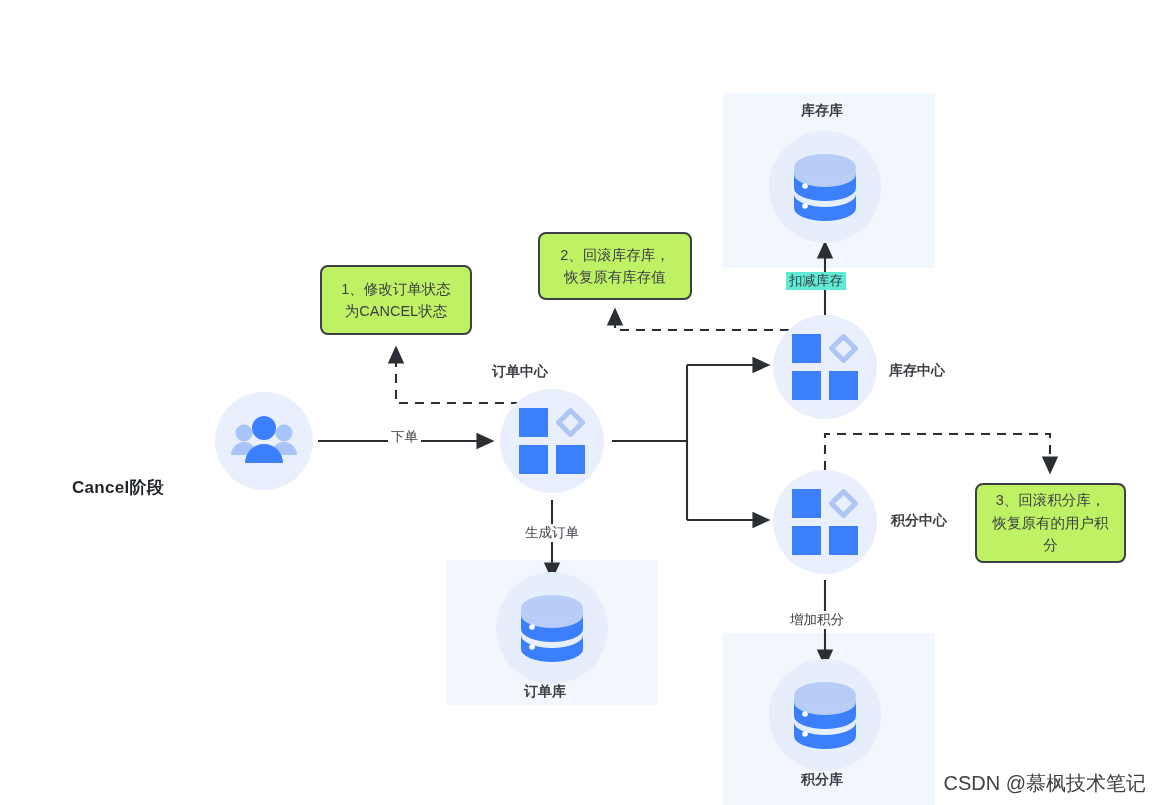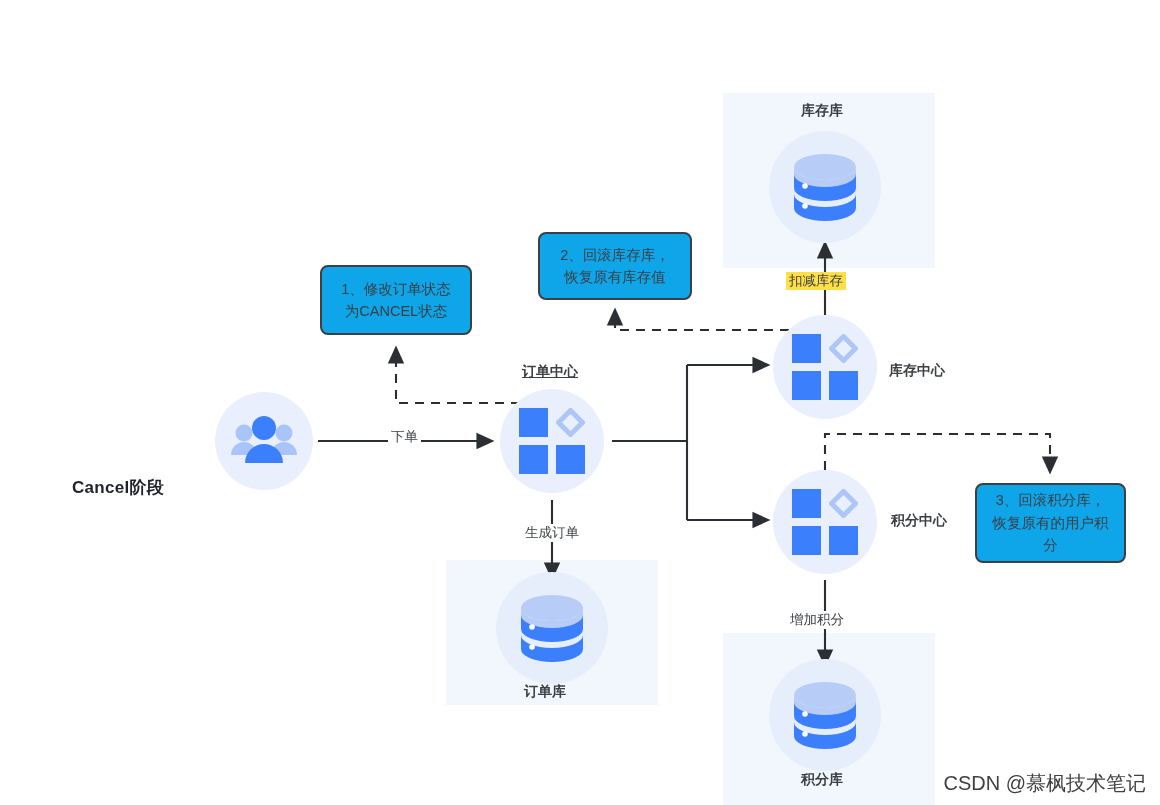--- a/index.html
+++ b/index.html
@@ -23,29 +23,29 @@
   .svc .dia{position:absolute;left:37px;top:0;width:29px;height:29px;}
 
   
   .usr{width:70px;height:56px;}
 
   
   .cyl{width:80px;height:78px;}
 
   
   .callout{position:absolute;border:2px solid #3c3f44;border-radius:8px;
-           background:#0ea5e9;box-sizing:border-box;display:flex;
+           background:#bef264;box-sizing:border-box;display:flex;
            align-items:center;justify-content:center;text-align:center;
            color:#3c3f44;font-size:14.5px;line-height:1.55;padding:6px 8px;}
 
   
   .lbl{position:absolute;color:#3c3f44;white-space:pre;}
   .lbl.node-name{font-size:14px;font-weight:bold;}
   .lbl.edge{font-size:13.5px;background:#fff;padding:0 3px;}
-  .lbl.edge.onbox{background:#fde047;}
+  .lbl.edge.onbox{background:#5eead4;}
   .lbl.stage{font-size:17px;font-weight:bold;color:#1f2329;letter-spacing:.3px;margin-top:48px;}
   .lbl.db-name{font-size:14px;font-weight:bold;}
 
   .wm{position:absolute;right:14px;bottom:8px;color:#404040;font-size:20px;
       white-space:pre;}
 
   svg.edges{position:absolute;left:0;top:0;width:1160px;height:805px;
             pointer-events:none;}
 </style>
 </head>
@@ -104,21 +104,21 @@
   <div class="node" style="left:500px;top:389px;width:104px;height:104px;">
     <div class="svc">
       <div class="sq tl"></div>
         <div class="sq bl"></div>
         <div class="sq br"></div>
       <svg class="dia" viewBox="0 0 29 29">
         <path d="M14.5,2.5 L26.5,14.5 L14.5,26.5 L2.5,14.5 Z" fill="none" stroke="#aec6f5" stroke-width="5"></path>
       </svg>
     </div>
   </div>
-  <div class="lbl node-name" style="left:522px;top:363px;text-decoration:underline;">订单中心</div>
+  <div class="lbl node-name" style="left:492px;top:363px;">订单中心</div>
 
   <div class="node" style="left:773px;top:315px;width:104px;height:104px;">
     <div class="svc">
       <div class="sq tl"></div>
         <div class="sq bl"></div>
         <div class="sq br"></div>
       <svg class="dia" viewBox="0 0 29 29">
         <path d="M14.5,2.5 L26.5,14.5 L14.5,26.5 L2.5,14.5 Z" fill="none" stroke="#aec6f5" stroke-width="5"></path>
       </svg>
     </div>

